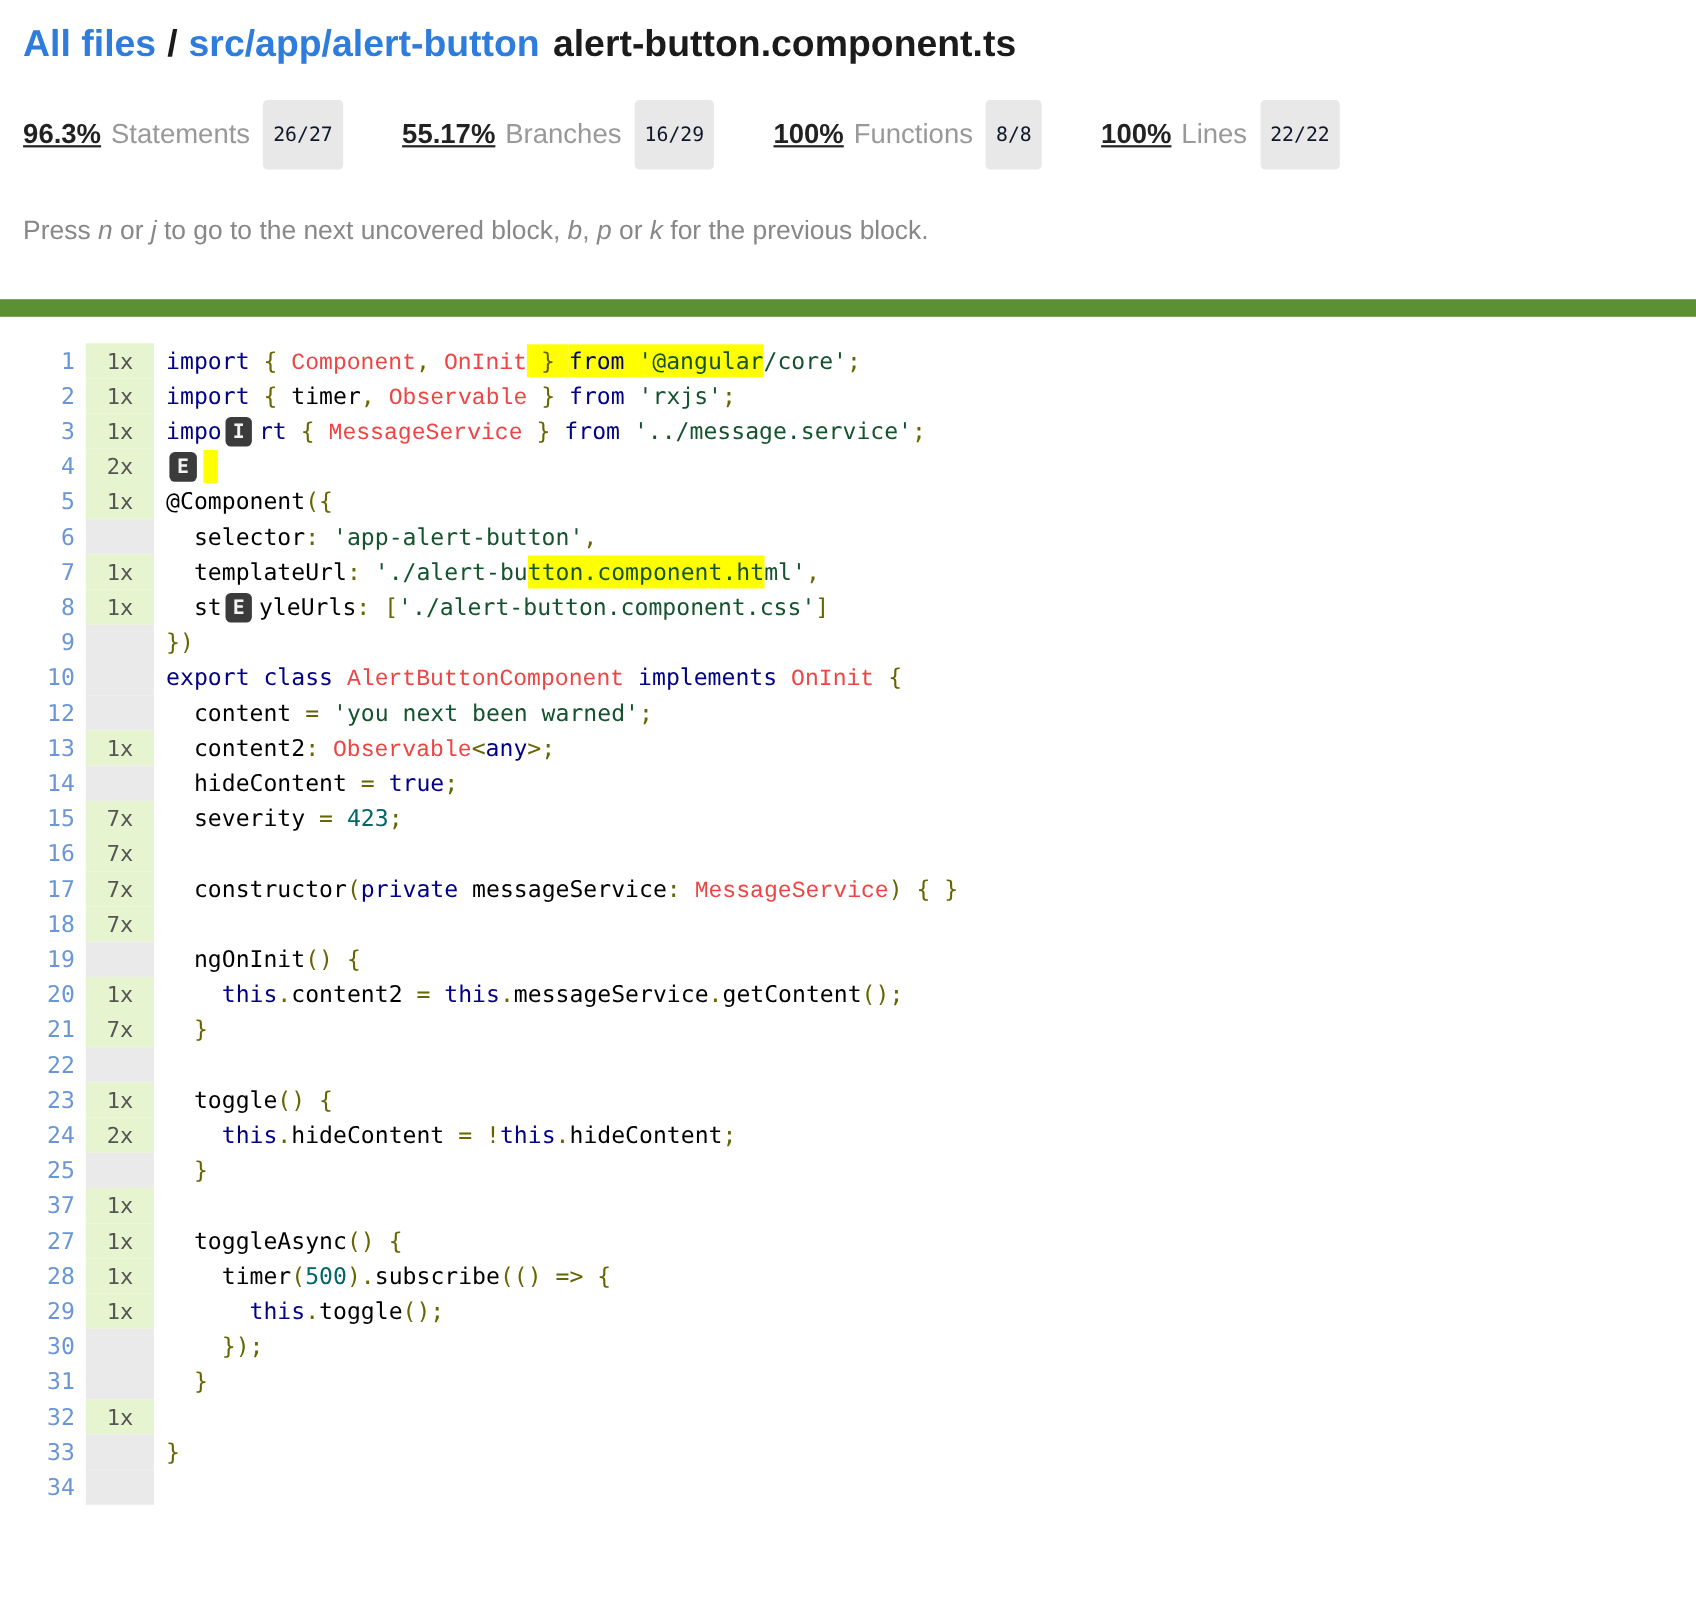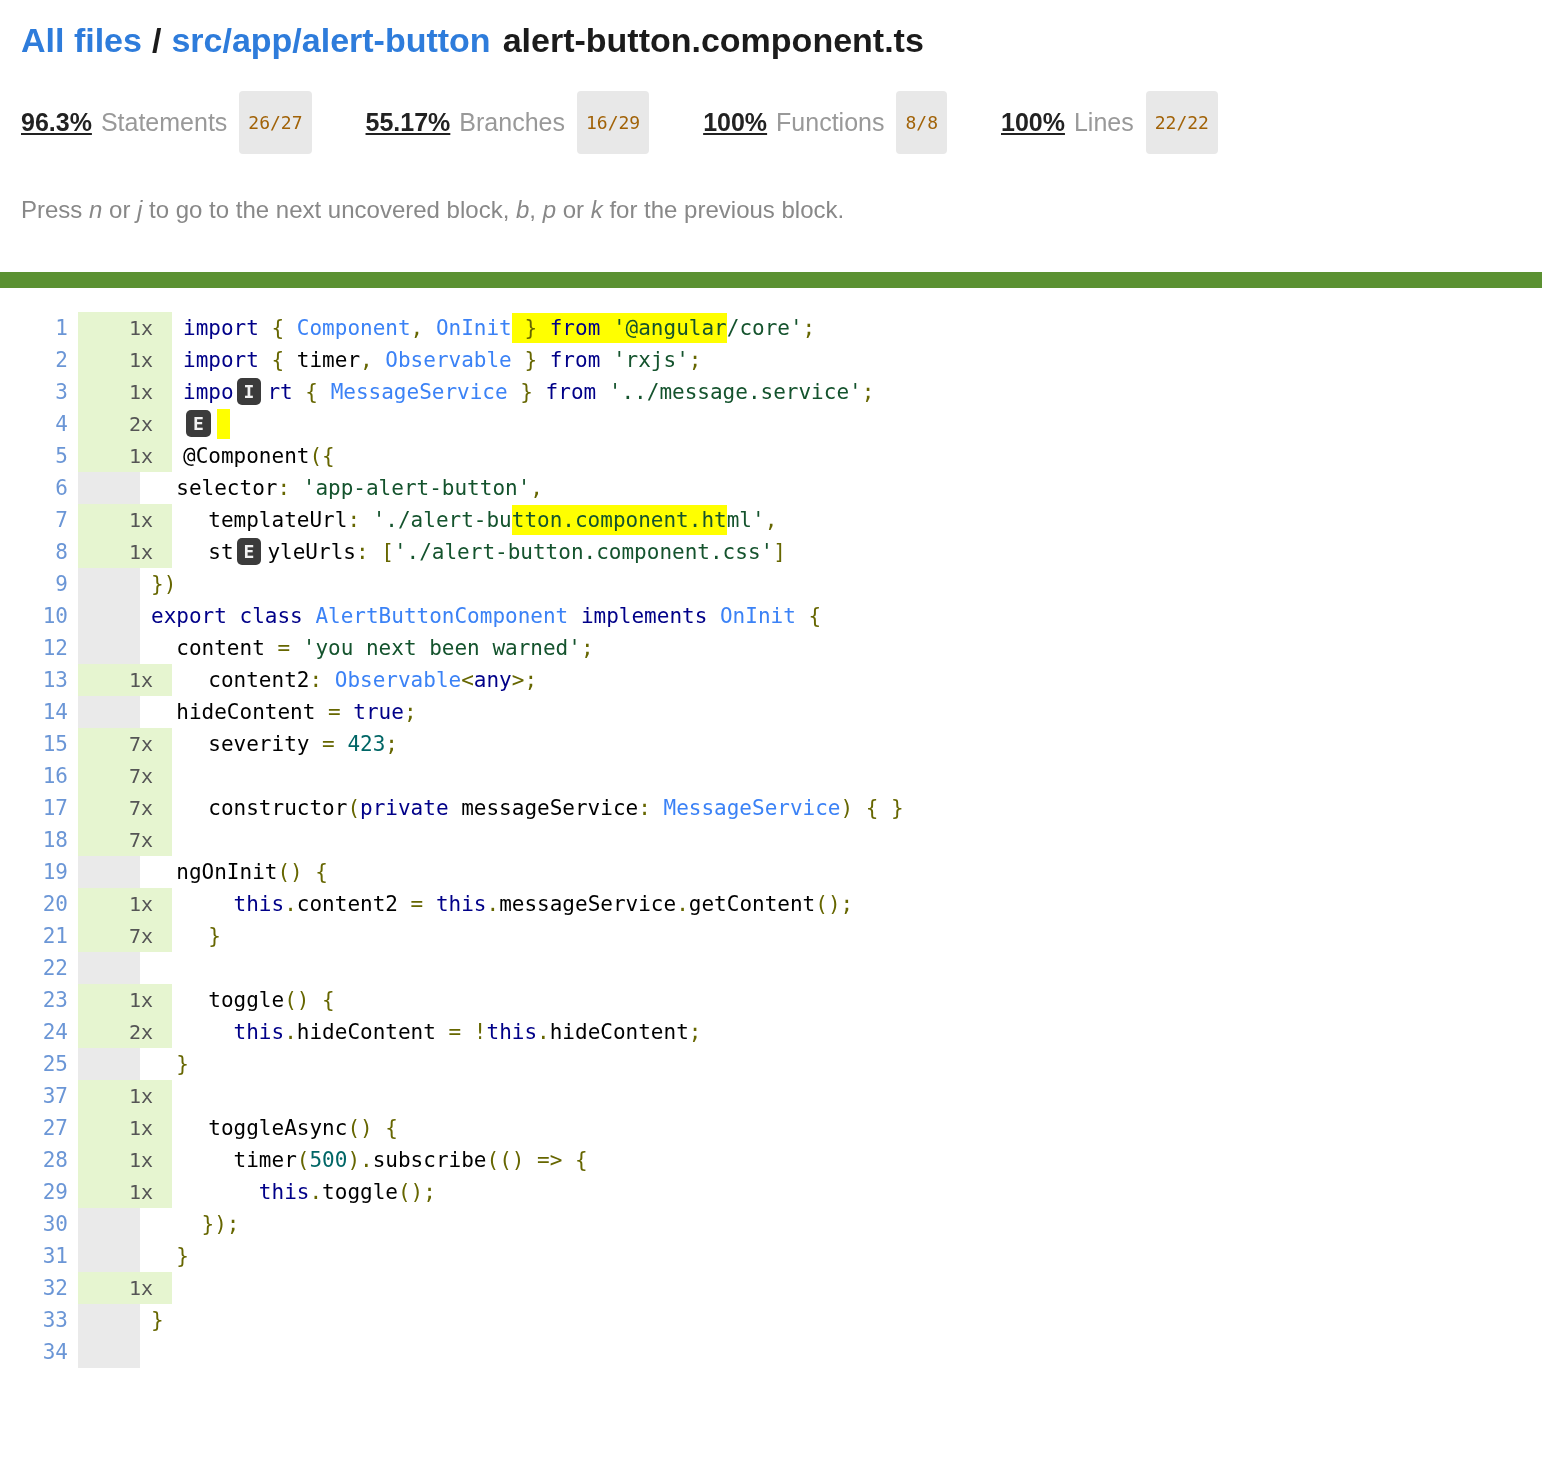--- a/index.html
+++ b/index.html
@@ -8,39 +8,39 @@
   
   .crumb{margin:20px 0 0 21px;font-size:34px;font-weight:bold;line-height:1.2;}
   .crumb a{color:#2e7cdb;text-decoration:none;cursor:pointer;}
   .crumb .sep{color:#1b1b1b;margin:0 10px;}
   .crumb .fname{color:#1b1b1b;margin-left:12px;}
   
   .stats{display:flex;align-items:center;margin:30px 0 0 21px;gap:54px;}
   .stat{display:flex;align-items:center;}
   .stat .pct{font-size:25px;font-weight:bold;color:#222;text-decoration:underline;}
   .stat .lbl{font-size:25px;color:#999;margin-left:9px;}
-  .stat .frac{font-family:"DejaVu Sans Mono","Liberation Mono",monospace;font-size:18px;color:#a16207;
+  .stat .frac{font-family:"DejaVu Sans Mono","Liberation Mono",monospace;font-size:18px;color:#0f172a;
     background:#e8e8e8;border-radius:4px;padding:21px 9px;margin-left:12px;}
   
   .hint{margin:42px 0 0 21px;font-size:24px;color:#888;}
   .hint em{font-style:italic;}
   
   .statusbar{margin-top:48px;height:16px;width:100%;background:#5b9132;}
   
   .codearea{margin-top:24px;padding-bottom:40px;}
   .code-row{display:flex;height:32px;align-items:stretch;
     font-family:"DejaVu Sans Mono","Liberation Mono",monospace;font-size:21px;line-height:32px;}
   .line-number{width:48px;margin-left:20px;text-align:right;color:#6b96d6;flex:none;}
   .line-count{width:62px;margin-left:10px;text-align:center;color:#555;font-size:20px;flex:none;}
-  .line-count.covered{background:#e6f5d0;padding-left:32px;}
+  .line-count.covered{background:#e6f5d0;}
   .line-count.neutral{background:#eaeaea;}
   .line-code{margin-left:11px;white-space:pre;flex:1;}
   .tok-pln{color:#000;}
   .tok-kwd{color:#000088;}
-  .tok-typ{color:#3b82f6;}
+  .tok-typ{color:#ef4444;font-family:Liberation Mono, monospace;}
   .tok-str{color:#14532d;}
   .tok-pun{color:#666600;}
   .tok-lit{color:#006666;}
   .hl{background:#ffff00;padding:3px 0;}
   .badge{display:inline-block;background:#3b3b3b;color:#f2f2f2;border-radius:5px;
     padding:0 7px;margin:0 6px 0 3px;font-size:18px;font-weight:bold;line-height:27px;vertical-align:1px;}
 </style>
 </head>
 <body>
 

